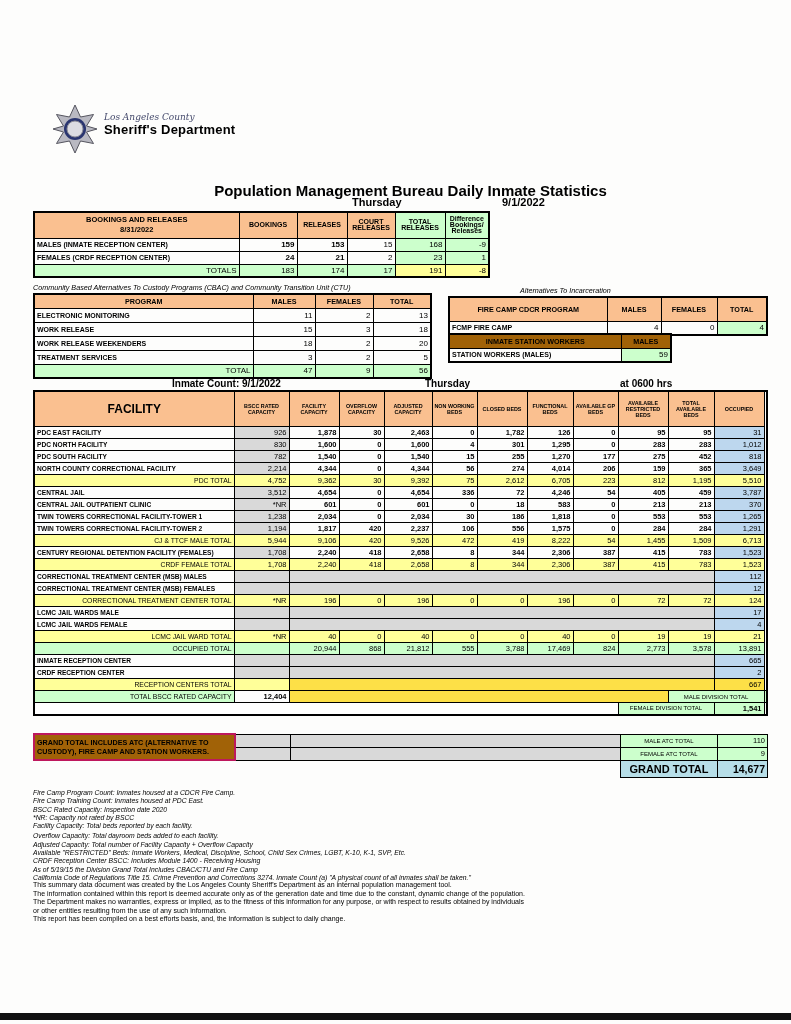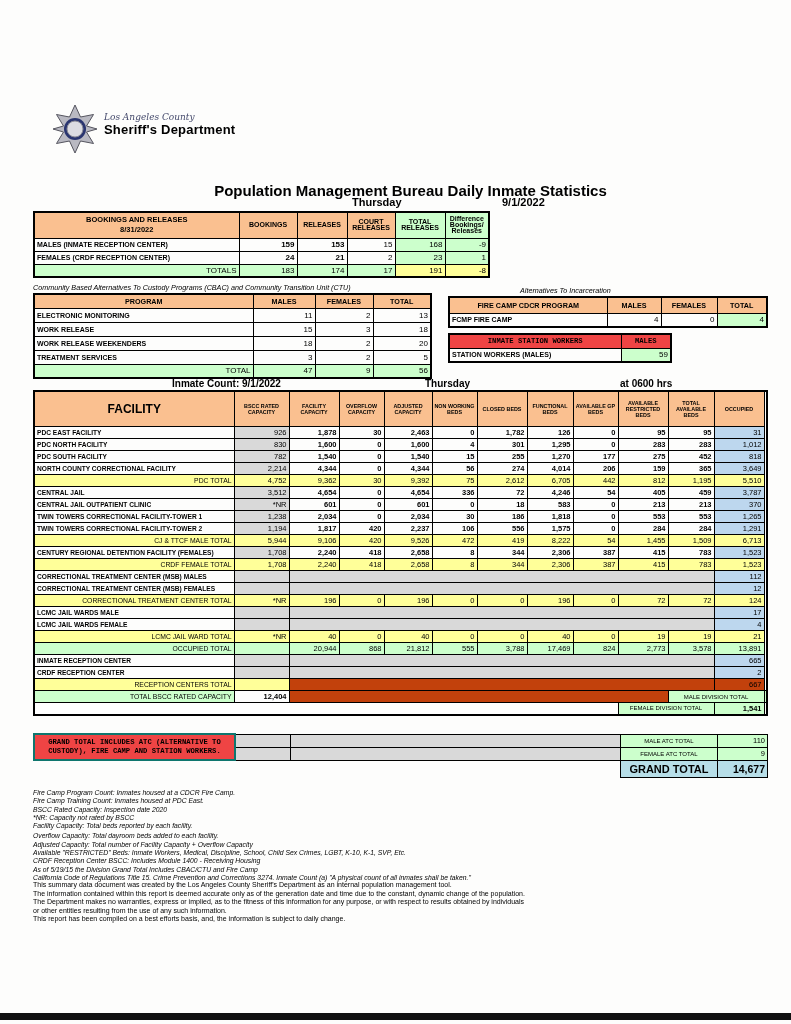--- a/index.html
+++ b/index.html
@@ -14,23 +14,23 @@
 
   .doc-title{width:791px;text-align:center;font-size:15px;font-weight:bold;padding-left:30px;box-sizing:border-box;}
   .day-lbl{font-weight:bold;font-size:11px;}
 
   
   .peach{background:#FAC090;}
   .green{background:#CCFFCC;}
   .yellow{background:#FFFF99;}
   .blue{background:#BDD7EE;}
   .gray{background:#D9D9D9;}
-  .tan{background:#ef4444;font-family:Liberation Mono, monospace;}
+  .tan{background:#a16207;}
   .ltblue{background:#B7DEE8;}
-  .white{background:#c2410c;}
+  .white{background:#fde047;}
 
   
   .bk{width:455px;border:2px solid #000;}
   .bk td,.bk th{border:1px solid #000;font-size:7px;}
   .bk th{font-weight:bold;text-align:center;}
   .bk .hdr-main{font-size:7.5px;line-height:10px;}
   .bk .lbl{font-weight:bold;text-align:left;font-size:7px;}
   .bk .num{text-align:right;font-size:8px;}
   .bk .bold{font-weight:bold;}
   .bk tr{height:13px;}
@@ -55,21 +55,21 @@
   .mt .bold{font-weight:bold;}
   .mt .tlbl{font-size:6.8px;text-align:right;font-weight:normal;}
   .mt .noborder{border:none;background:#fff;}
   .mt .cust{font-size:9.5px;font-weight:bold;text-align:center;}
   .mt .custv{font-size:9px;font-weight:bold;}
   .mt .divlbl{font-size:6px;text-align:center;}
 
   
   .gt{width:735px;}
   .gt td{border:1px solid #000;font-size:7.5px;height:13px;}
-  .gt .note{font-weight:bold;font-size:7.2px;text-align:center;white-space:normal;line-height:9px;border:2px solid #0f766e;}
+  .gt .note{font-weight:bold;font-size:7.2px;white-space:normal;line-height:9px;border:2px solid #be185d;}
   .gt .noborder{border:none;background:transparent;}
   .gt .divlbl{font-size:6px;text-align:center;}
   .gt .num{text-align:right;}
   .gt .big{font-size:10.5px;font-weight:bold;}
   .gt .bigl{font-size:11px;font-weight:bold;text-align:center;}
 
   .footnotes{font-size:6.8px;font-style:italic;line-height:8.3px;}
   .disclaimer{font-size:7px;line-height:8.6px;}
   .botbar{background:#111;}
 </style>
@@ -196,21 +196,21 @@
 
 <div class="abs sec-title" style="left:520px;top:286px;">Alternatives To Incarceration</div>
 <table class="mini abs" style="left:448px;top:296px;width:318px;">
   <colgroup>
       <col style="width:158px">
       <col style="width:54px">
       <col style="width:56px">
       <col style="width:50px">
     </colgroup>
   <thead>
-    <tr style="height:16px;">
+    <tr style="height:24px;">
       <th class="peach">FIRE CAMP CDCR PROGRAM</th>
       <th class="peach">MALES</th>
       <th class="peach">FEMALES</th>
       <th class="peach">TOTAL</th>
     </tr>
   </thead>
   <tbody id="fire-body">
       <tr>
         <td class="lbl">FCMP FIRE CAMP</td>
         <td class="num bold">4</td>
@@ -333,21 +333,21 @@
       </tr>
       <tr>
         <td class="tlbl yellow">PDC TOTAL</td>
         <td class="num yellow">4,752</td>
         <td class="num yellow">9,362</td>
         <td class="num yellow">30</td>
         <td class="num yellow">9,392</td>
         <td class="num yellow">75</td>
         <td class="num yellow">2,612</td>
         <td class="num yellow">6,705</td>
-        <td class="num yellow">442</td>
+        <td class="num yellow">223</td>
         <td class="num yellow">812</td>
         <td class="num yellow">1,195</td>
         <td class="num yellow">5,510</td>
       </tr>
       <tr>
         <td class="lbl">CENTRAL JAIL</td>
         <td class="num gray">3,512</td>
         <td class="num bold">4,654</td>
         <td class="num bold">0</td>
         <td class="num bold">4,654</td>

